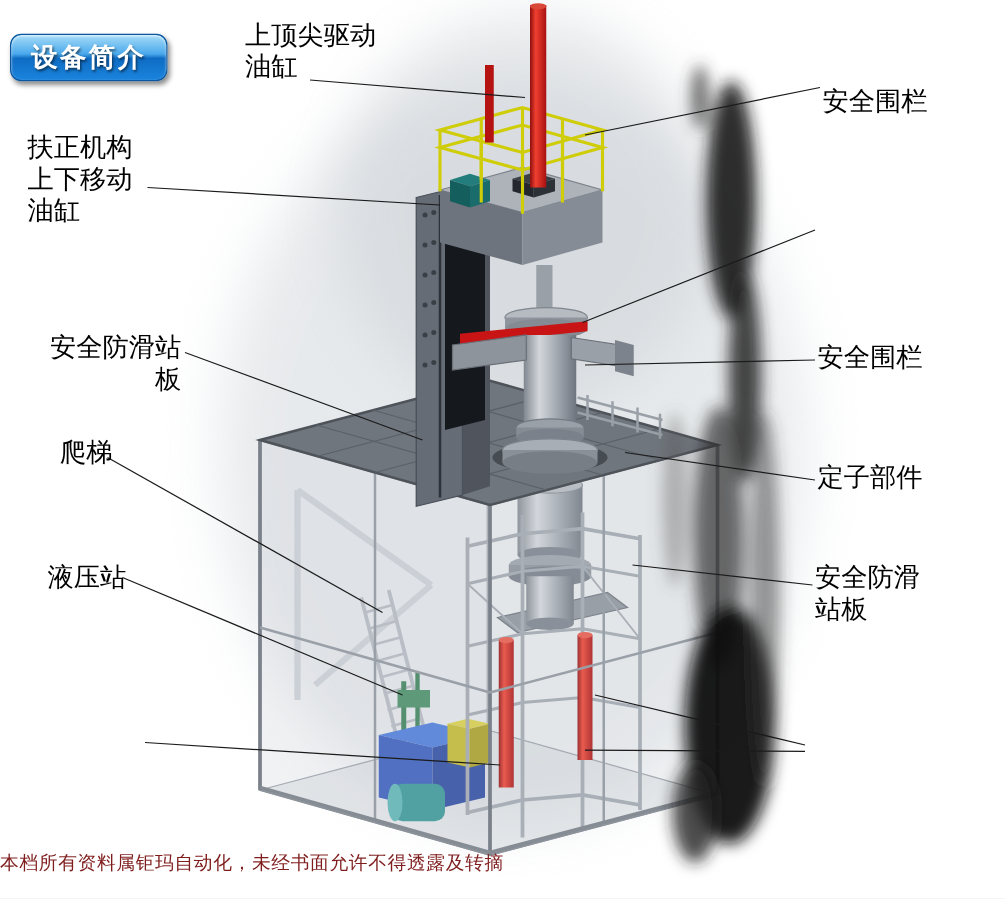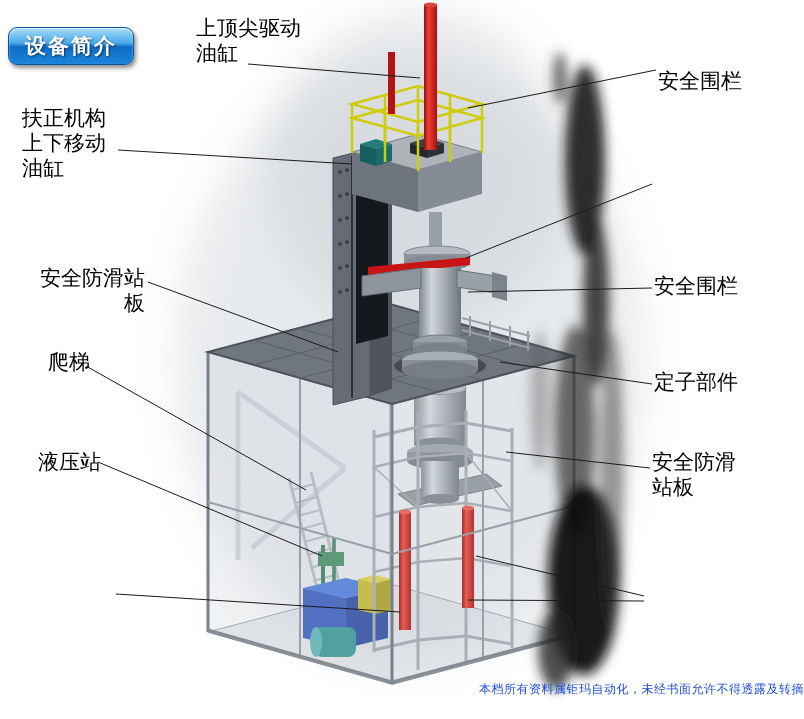--- a/index.html
+++ b/index.html
@@ -15,22 +15,22 @@
     box-shadow:2px 3px 4px rgba(0,0,0,0.45), inset 0 1px 2px rgba(255,255,255,0.7);
     display:flex;align-items:center;justify-content:center;
     color:#ffffff;font-weight:bold;font-size:21px;letter-spacing:2px;
     text-shadow:1px 1px 2px rgba(0,0,0,0.55);
   }
   .callout{
     position:absolute;font-size:21px;line-height:25px;color:#000;
     word-break:break-all;
   }
   .watermark{
-    position:absolute;left:0;top:681px;width:100%;text-align:right;
-    font-size:12px;color:#1d4ed8;letter-spacing:0.5px;
+    position:absolute;left:0;top:681px;width:100%;text-align:left;
+    font-size:15px;color:#7f1d1d;letter-spacing:0.5px;
   }
 </style>
 </head>
 <body>
 
 <div class="stage">
 
   <svg class="scene" width="804" height="719" viewBox="0 0 804 719">
     <defs>
       <linearGradient id="gCyl" x1="0" y1="0" x2="1" y2="0">

